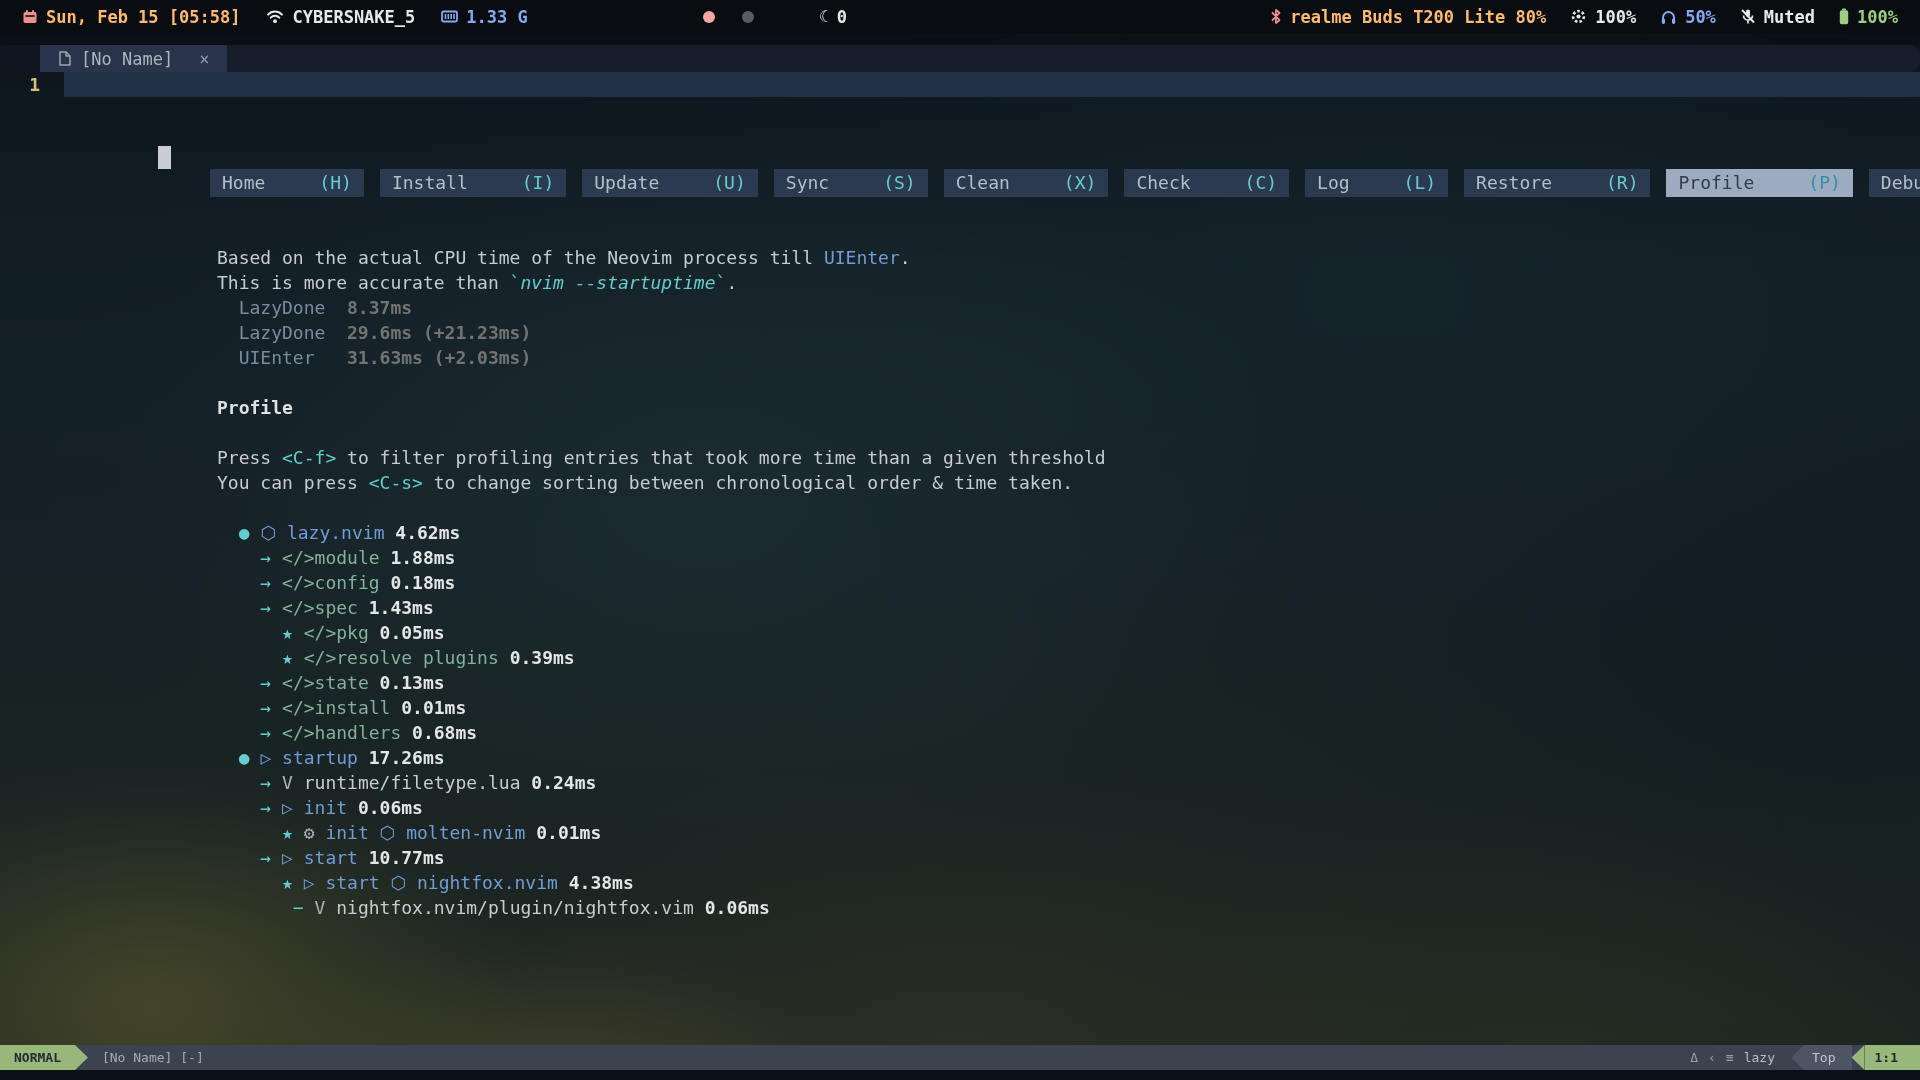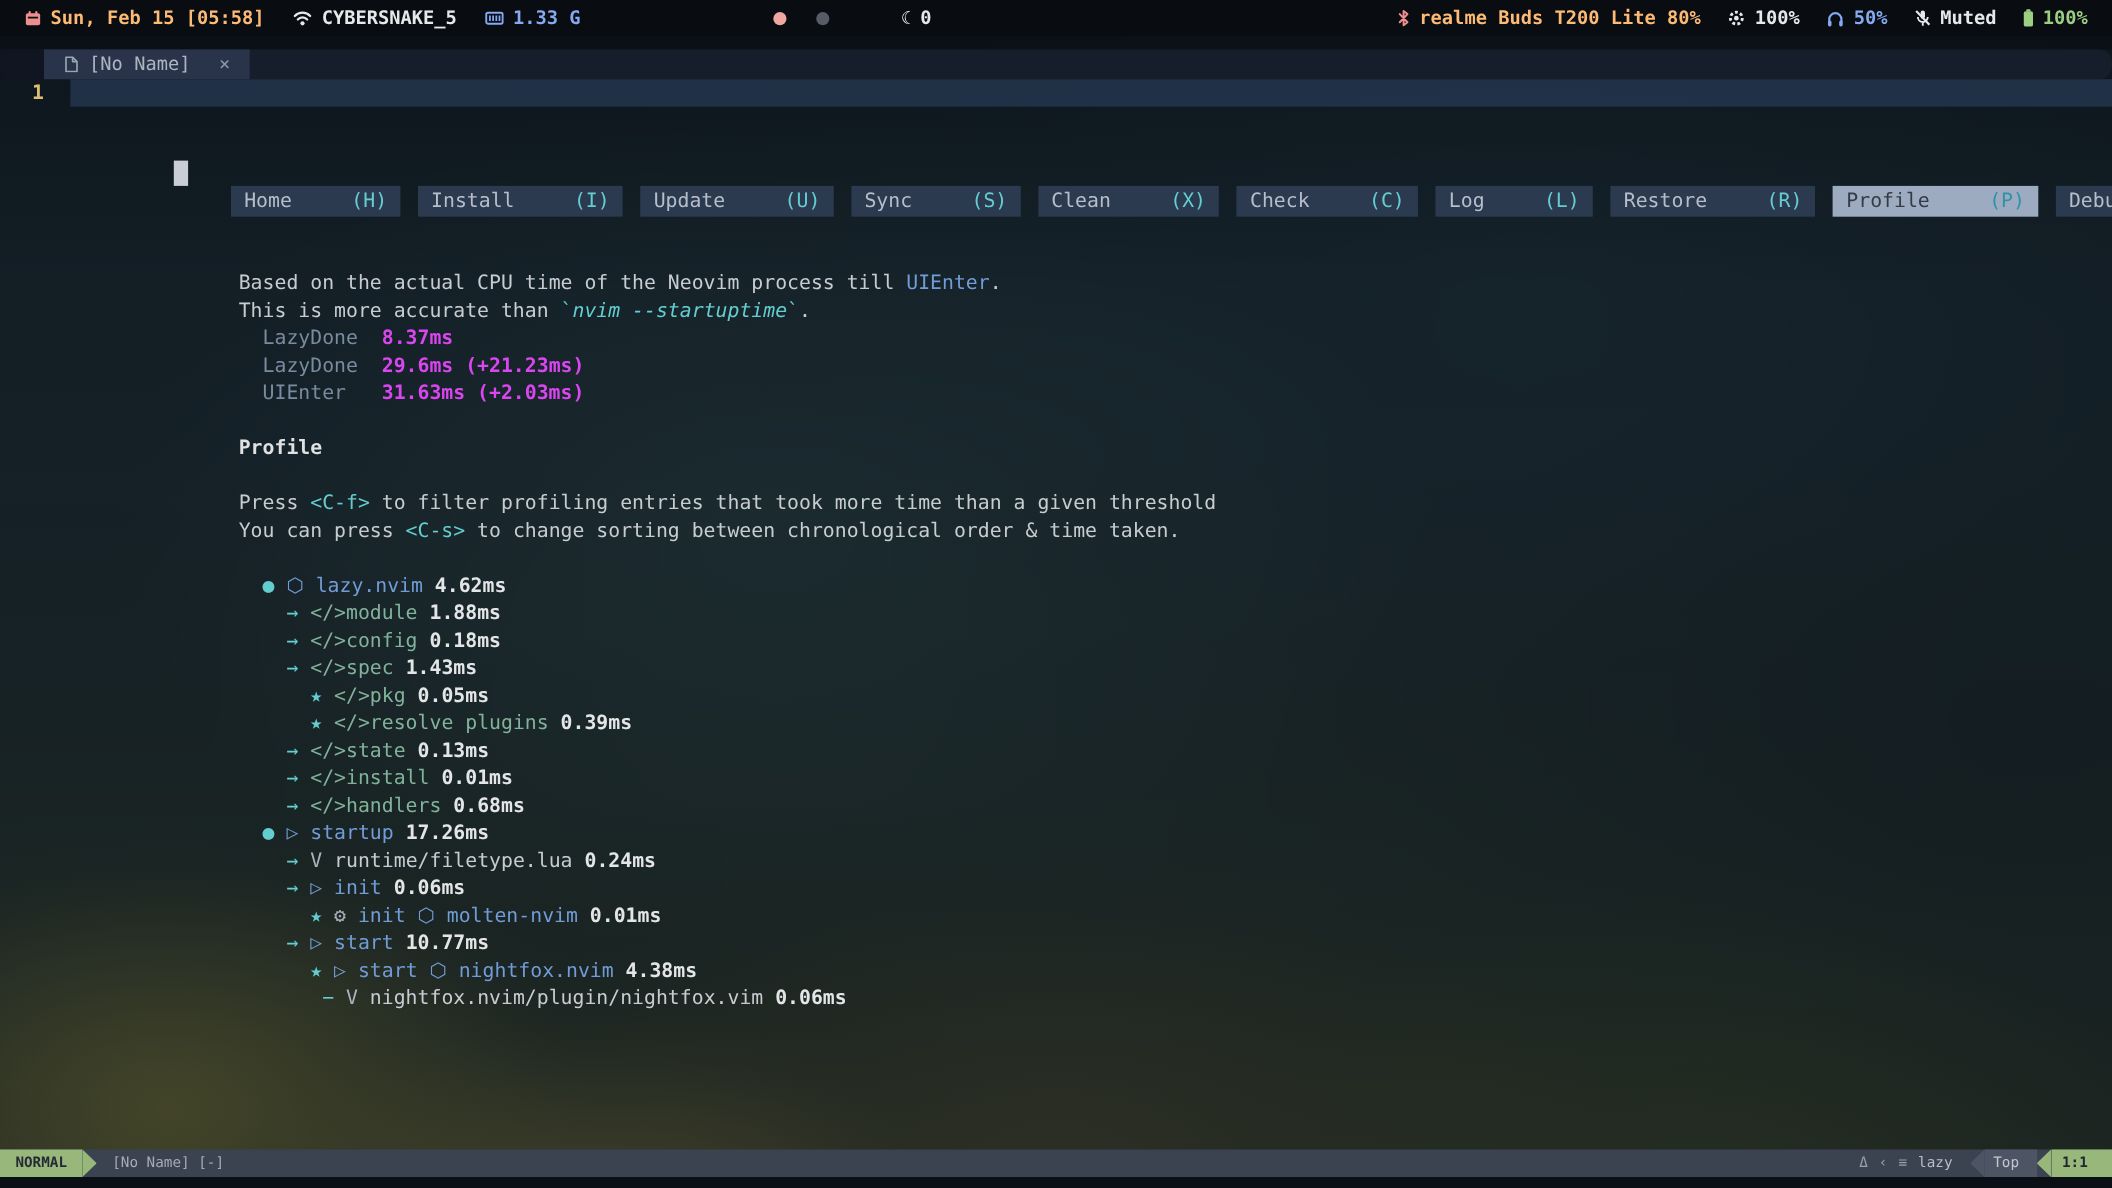--- a/index.html
+++ b/index.html
@@ -70,21 +70,21 @@
   .seg.green { color:#81b29a; }
   .seg.gray { color:#a9b2bd; }
   .seg.time { color:#e3e5e7; font-weight:700; }
   .seg.code { color:#63cdcf; font-style:italic; }
   .seg.tick { color:#63cdcf; }
   .seg.key { color:#63cdcf; }
   .bold-white { color:#dfe1e3; font-weight:700; }
   .orange { color:#f4a261; }
   .t-pad { display:inline-block; width:2ch; }
   .t-label { display:inline-block; width:10ch; color:#7a8ba0; }
-  .t-val { color:#d946ef; font-weight:700; }
+  .t-val { color:#737373; font-weight:700; }
 
   
   .statusline { position:absolute; left:0; right:0; top:1045px; height:25px; z-index:10;
     background:#3b4250; color:#a6abb5; font-size:13px; display:flex; justify-content:space-between; align-items:center; }
   .sl-left, .sl-right { display:flex; align-items:center; height:25px; }
   .sl-mode { background:#98b77b; color:#252b36; font-weight:700; padding:0 14px; height:25px; line-height:25px; }
   .arr-r { width:13px; height:25px; background:#98b77b; clip-path:polygon(0 0,100% 50%,0 100%); }
   .sl-file { margin-left:14px; color:#a6abb5; }
   .sl-right span { line-height:25px; }
   .sl-ic { color:#9aa0ab; margin-right:10px; }

